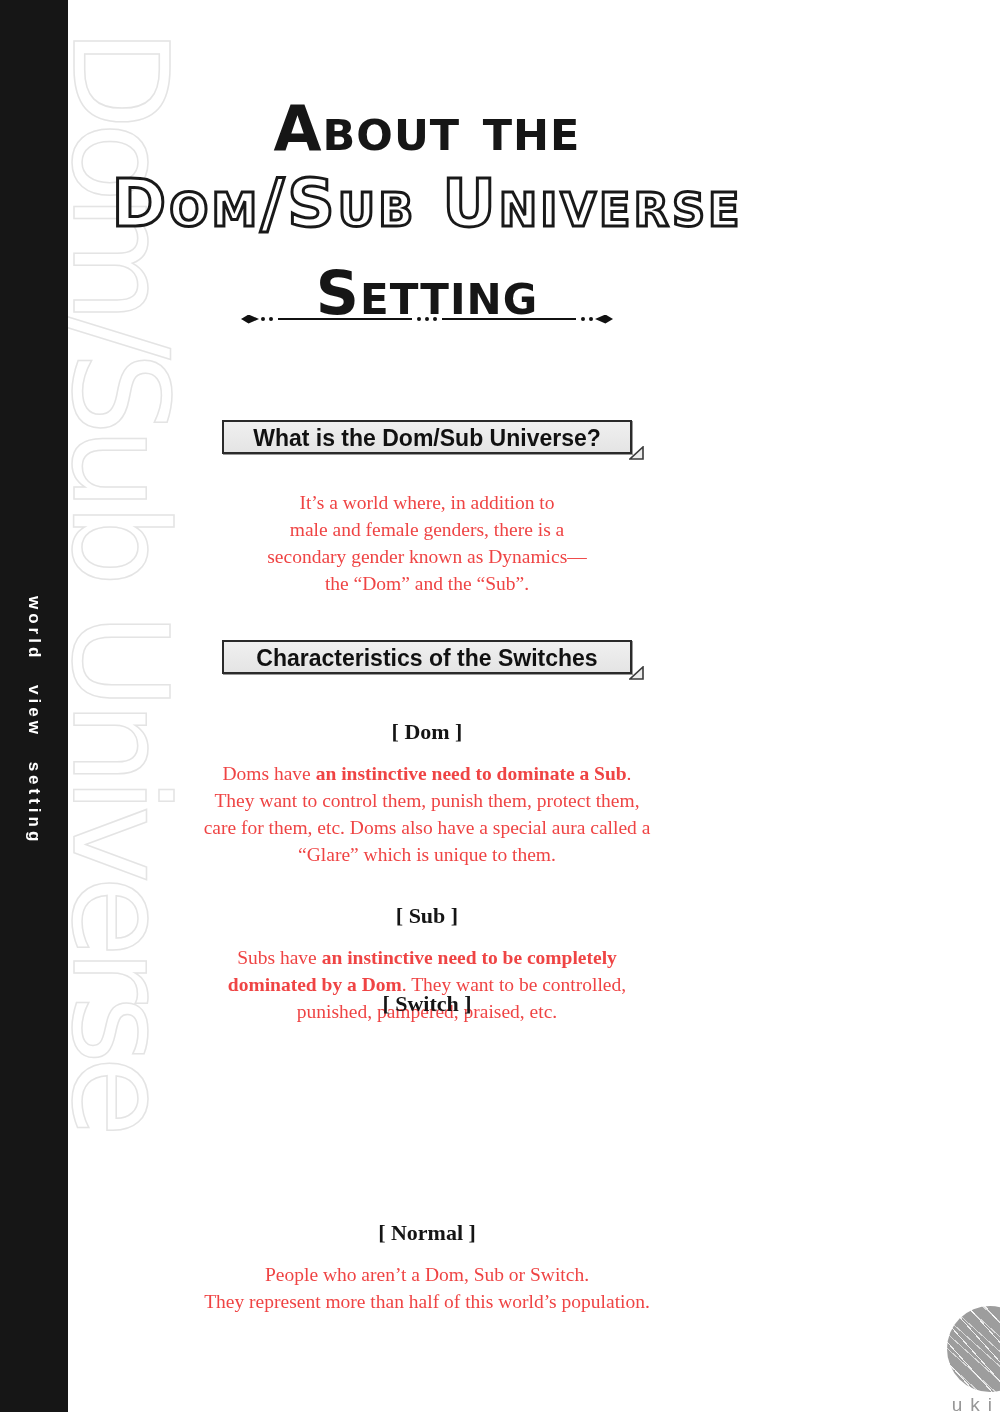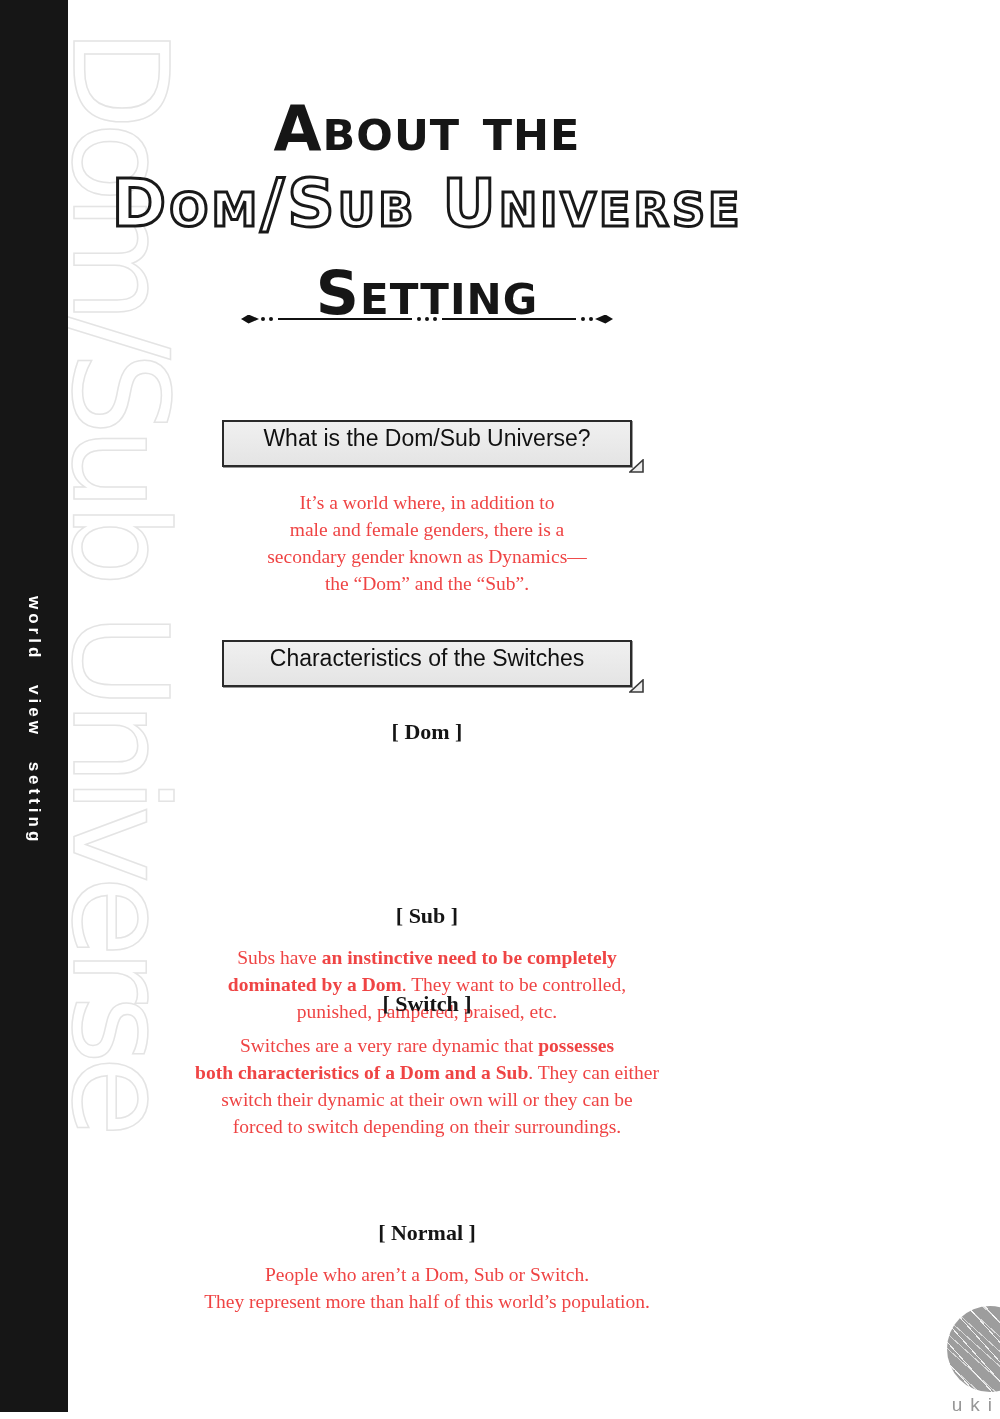--- a/index.html
+++ b/index.html
@@ -33,22 +33,22 @@
   
   .divider-block{top:312px;}
   .divider{display:flex;align-items:center;width:372px;margin:0 auto;height:14px;}
   .dmd{width:18px;height:9px;background:#111;clip-path:polygon(0 50%,42% 0,100% 50%,42% 100%);}
   .dmd.r{transform:scaleX(-1);}
   .dot{width:4px;height:4px;border-radius:50%;background:#111;margin:0 2px;flex:0 0 auto;}
   .ln{flex:1 1 auto;height:2px;background:#111;margin:0 3px;}
 
   
   .hbox{display:inline-block;position:relative;width:406px;border:2px solid #2a2a2a;
-        background:linear-gradient(#f0f0f0,#e4e4e4);padding:3px 0 13px 0;
-        font-family:"Liberation Sans", sans-serif;font-weight:normal;font-size:23px;color:#111;
+        background:linear-gradient(#f0f0f0,#e4e4e4);padding:3px 0 0 0;
+        font-family:"Liberation Sans", sans-serif;font-weight:bold;font-size:23px;color:#111;
         box-shadow:1px 1px 0 #999;}
   .fold{position:absolute;right:-14px;bottom:-8px;}
   .box1{top:420px;}
   .box2{top:640px;}
 
   
   .para{font-size:19.5px;line-height:27px;white-space:pre-line;color:#ef4444;margin:2px;}
   .intro-block{top:487px;}
   .sec-name{font-size:22px;font-weight:bold;line-height:32px;color:#151515;margin:0 0 12px 0;}
   .sec-dom{top:716px;}
@@ -121,35 +121,35 @@
       <div class="hbox">
         <span>Characteristics of the Switches</span>
         <svg class="fold" width="15" height="14" viewBox="0 0 15 14">
           <path d="M1 13 L14 13 L14 1 Z" fill="#ededed" stroke="#3a3a3a" stroke-width="1.6"></path>
         </svg>
       </div>
     </div>
 
     <div class="block sec-dom">
       <h3 class="sec-name">[ Dom ]</h3>
+      <p class="para"><span>Doms have </span><b>an instinctive need to dominate a Sub</b><span>.
+They want to control them, punish them, protect them,
+care for them, etc. Doms also have a special aura called a
+“Glare” which is unique to them.</span></p>
     </div>
 
     <div class="block sec-sub">
       <h3 class="sec-name">[ Sub ]</h3>
       <p class="para"><span>Subs have </span><b>an instinctive need to be completely
 dominated by a Dom</b><span>. They want to be controlled,
 punished, pampered, praised, etc.</span></p>
     </div>
 
     <div class="block sec-switch">
       <h3 class="sec-name">[ Switch ]</h3>
-      <p class="para"><span>Switches are a very rare dynamic that </span><b>possesses
-both characteristics of a Dom and a Sub</b><span>. They can either
-switch their dynamic at their own will or they can be
-forced to switch depending on their surroundings.</span></p>
     </div>
 
     <div class="block sec-normal">
       <h3 class="sec-name">[ Normal ]</h3>
       <p class="para"><span>People who aren’t a Dom, Sub or Switch.
 They represent more than half of this world’s population.</span><b></b><span></span></p>
     </div>
 
   </div>
 

